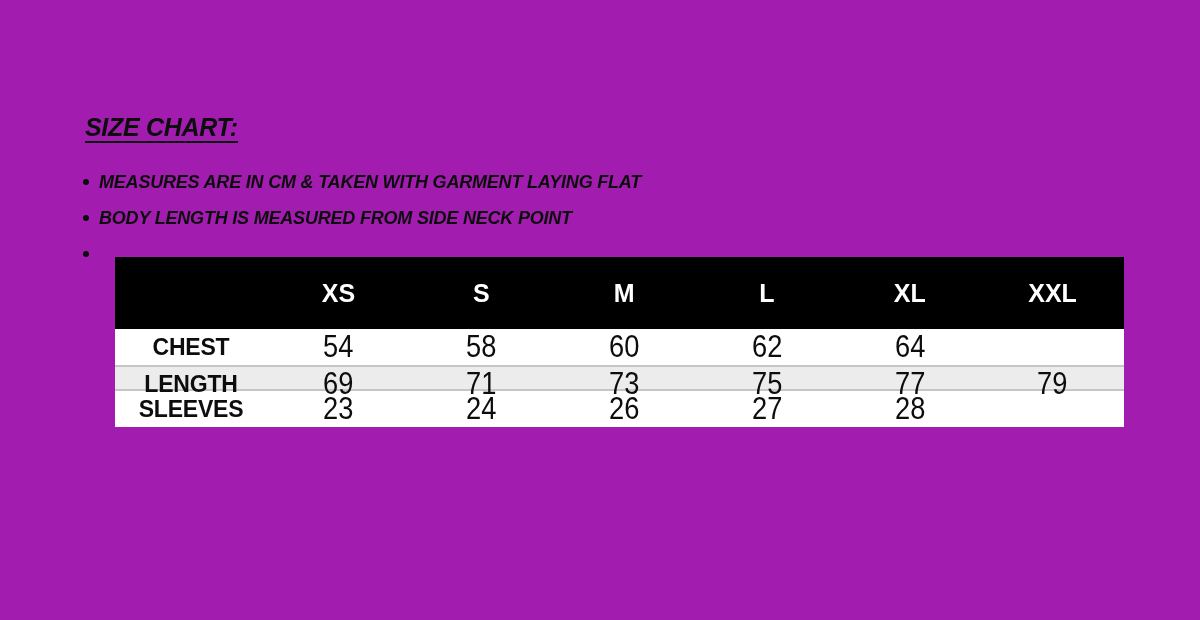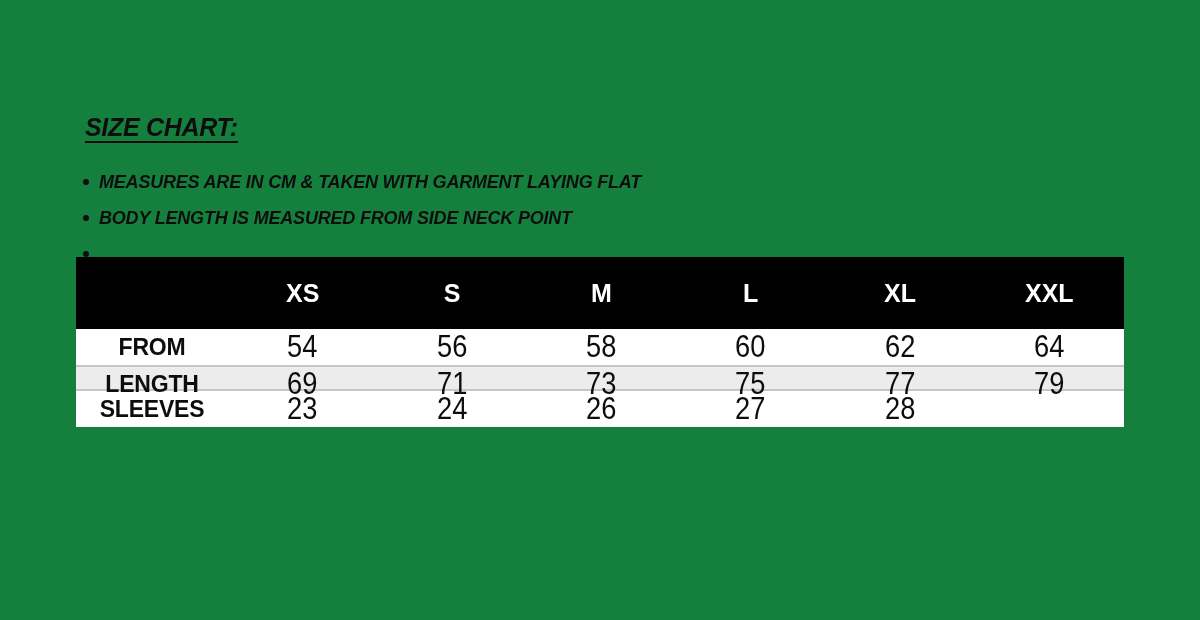--- a/index.html
+++ b/index.html
@@ -3,21 +3,21 @@
 <meta charset="utf-8">
 <style>
   * { margin: 0; padding: 0; box-sizing: border-box; }
   html, body { background: #ffffff; }
   body {
     width: 1200px; height: 620px;
     position: relative; overflow: hidden;
     font-family: "Liberation Sans", sans-serif;
     color: #0d0d0d;
   }
-  .canvas { position: absolute; inset: 0; background: #15803d; }
+  .canvas { position: absolute; inset: 0; background: #a21caf; }
 
   
   .title {
     position: absolute; left: 85px; top: 114px;
     display: inline-block;
     font-size: 25px; line-height: 26px;
     font-weight: bold; font-style: italic;
     letter-spacing: -0.3px;
     padding-bottom: 1px;
     border-bottom: 2.5px solid #0d0d0d;
@@ -42,20 +42,21 @@
   }
 
   
   .size-table {
     position: absolute; left: 76px; top: 257px;
     width: 1048px;
   }
   .trow {
     display: grid;
     grid-template-columns: 152px repeat(6, 1fr);
+    margin-left: 39px;
   }
   .thead {
     height: 72px;
     background: #000000; color: #ffffff;
   }
   .thead .cell {
     line-height: 72px;
     font-size: 25px; font-weight: bold;
     text-align: center;
   }
@@ -106,23 +107,22 @@
       <div class="cell label-cell"></div>
       <div class="cell">XS</div>
       <div class="cell">S</div>
       <div class="cell">M</div>
       <div class="cell">L</div>
       <div class="cell">XL</div>
       <div class="cell">XXL</div>
     </div>
 
     <div class="trow body-row row-chest">
-      <div class="cell label-cell">FROM</div>
+      <div class="cell label-cell">CHEST</div>
       <div class="cell"><span class="num">54</span></div>
-      <div class="cell"><span class="num">56</span></div>
       <div class="cell"><span class="num">58</span></div>
       <div class="cell"><span class="num">60</span></div>
       <div class="cell"><span class="num">62</span></div>
       <div class="cell"><span class="num">64</span></div>
     </div>
 
     <div class="trow body-row row-length">
       <div class="cell label-cell">LENGTH</div>
       <div class="cell"><span class="num">69</span></div>
       <div class="cell"><span class="num">71</span></div>

